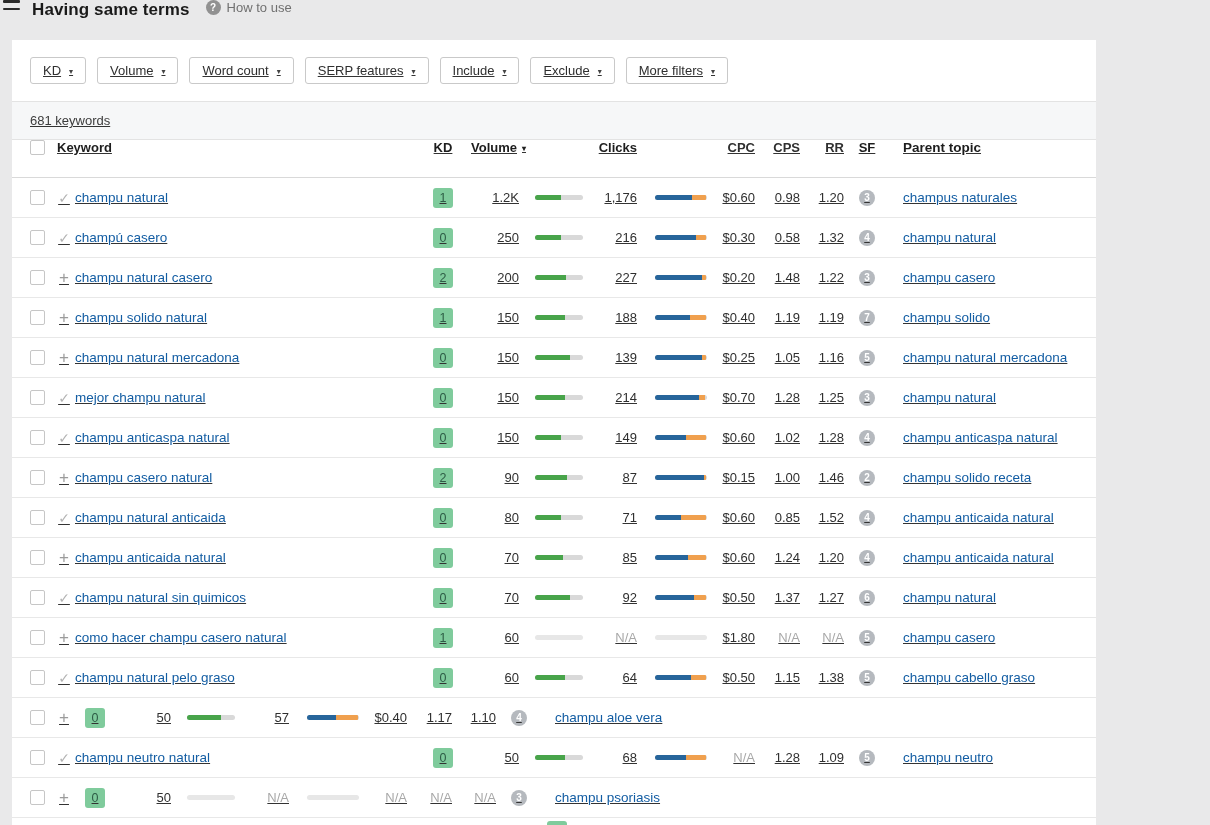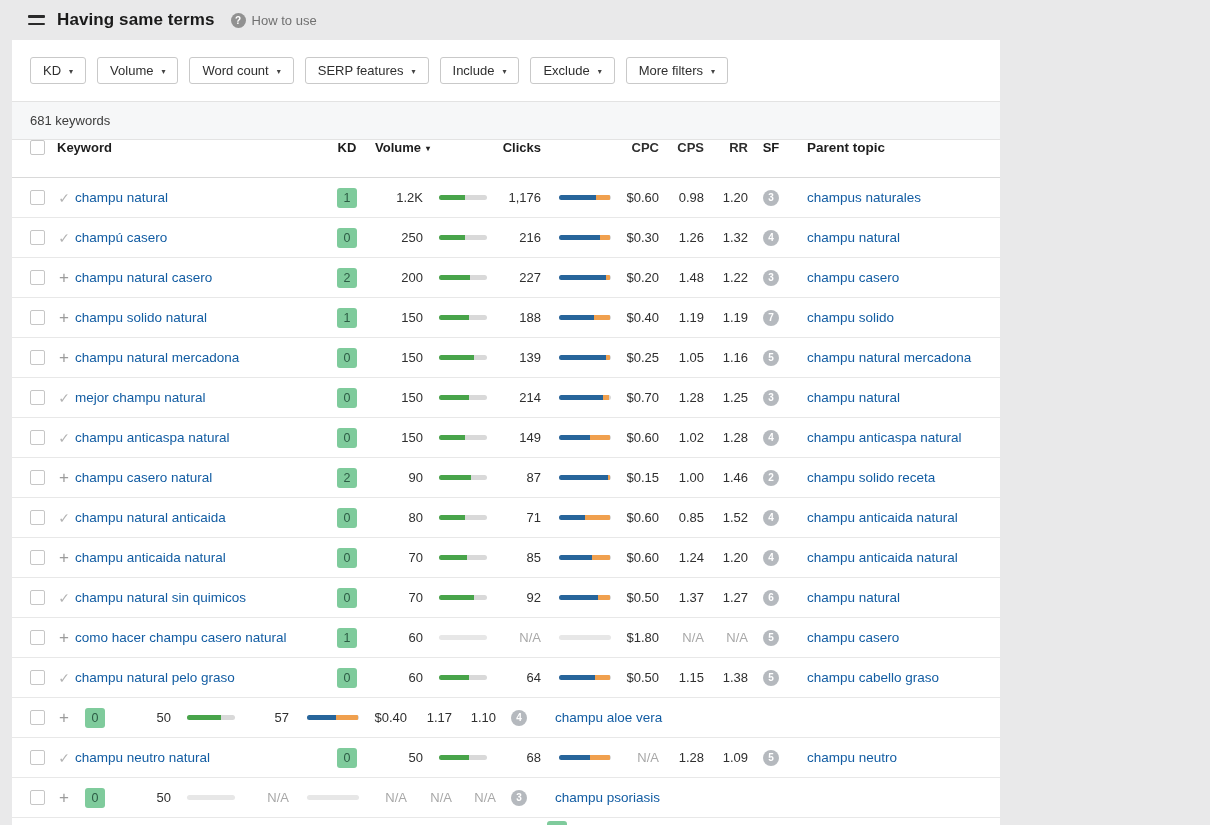--- a/index.html
+++ b/index.html
@@ -3,29 +3,29 @@
 <meta charset="utf-8">
 <style>
   * { box-sizing: border-box; }
   html,body { margin:0; padding:0; }
   body {
     width:1210px; height:825px; overflow:hidden;
     font-family:"Liberation Sans", sans-serif;
     font-size:13px; color:#333; background:#e9e9ea;
   }
   
-  .topbar { height:40px; background:#e9e9ea; display:flex; align-items:center; padding-left:28px; }
+  .topbar { height:40px; background:#e9e9ea; display:flex; align-items:flex-start; padding-left:3px; }
   .hamb { width:17px; display:flex; flex-direction:column; gap:5px; margin-right:12px; cursor:pointer; }
   .hamb i { display:block; height:2.5px; background:#2a2a2a; border-radius:1px; }
   .title { font-size:17px; font-weight:bold; color:#1a1a1a; margin-right:16px; letter-spacing:.1px; }
   .help { display:flex; align-items:center; gap:6px; color:#707070; cursor:pointer; }
   .qicon { width:15px; height:15px; border-radius:50%; background:#919191; color:#fff;
            font-size:10px; font-weight:bold; display:flex; align-items:center; justify-content:center; }
   
-  .content { margin-left:12px; width:988px; height:785px; background:#fff; }
+  .content { margin-left:12px; width:1084px; height:785px; background:#fff;text-decoration:underline; }
   
   .filterbar { height:62px; display:flex; align-items:center; gap:11px; padding-left:18px;
                background:#fff; border-bottom:1px solid #e3e3e3; }
   .fbtn { border:1px solid #c9c9c9; border-radius:3px; background:#fff; height:27px; padding:0 12px;
           display:flex; align-items:center; gap:8px; font-size:13px; color:#2f2f2f; cursor:pointer; }
   .fbtn .caret { font-size:8px; color:#444; transform:translateY(1px); }
   
   .countband { background:#f6f7f8; border-bottom:1px solid #e3e3e3; height:38px;
                display:flex; align-items:center; padding-left:18px; color:#3c3c3c; }
   
@@ -175,21 +175,21 @@
     <span class="num vnum volcell">250</span>
     <span class="bar voltrack">
           <span class="fill green" style="width: 55%;"></span>
         </span>
     <span class="num cnum clicks">216</span>
     <span class="bar clicktrack">
           <span class="fill blue" style="width: 78%;"></span>
           <span class="fill orange" style="width: 20%;"></span>
         </span>
     <span class="num cpc">$0.30</span>
-    <span class="num cps">1.26</span>
+    <span class="num cps">0.58</span>
     <span class="num rr">1.32</span>
     <span class="sfcell">
       <span class="sf-badge">4</span>
     </span>
     <a class="parent">champu natural</a>
   </div>
       <div class="row">
     <span class="cb"></span>
     <span class="ricon plus">+</span>
     <a class="kw">champu natural casero</a>

